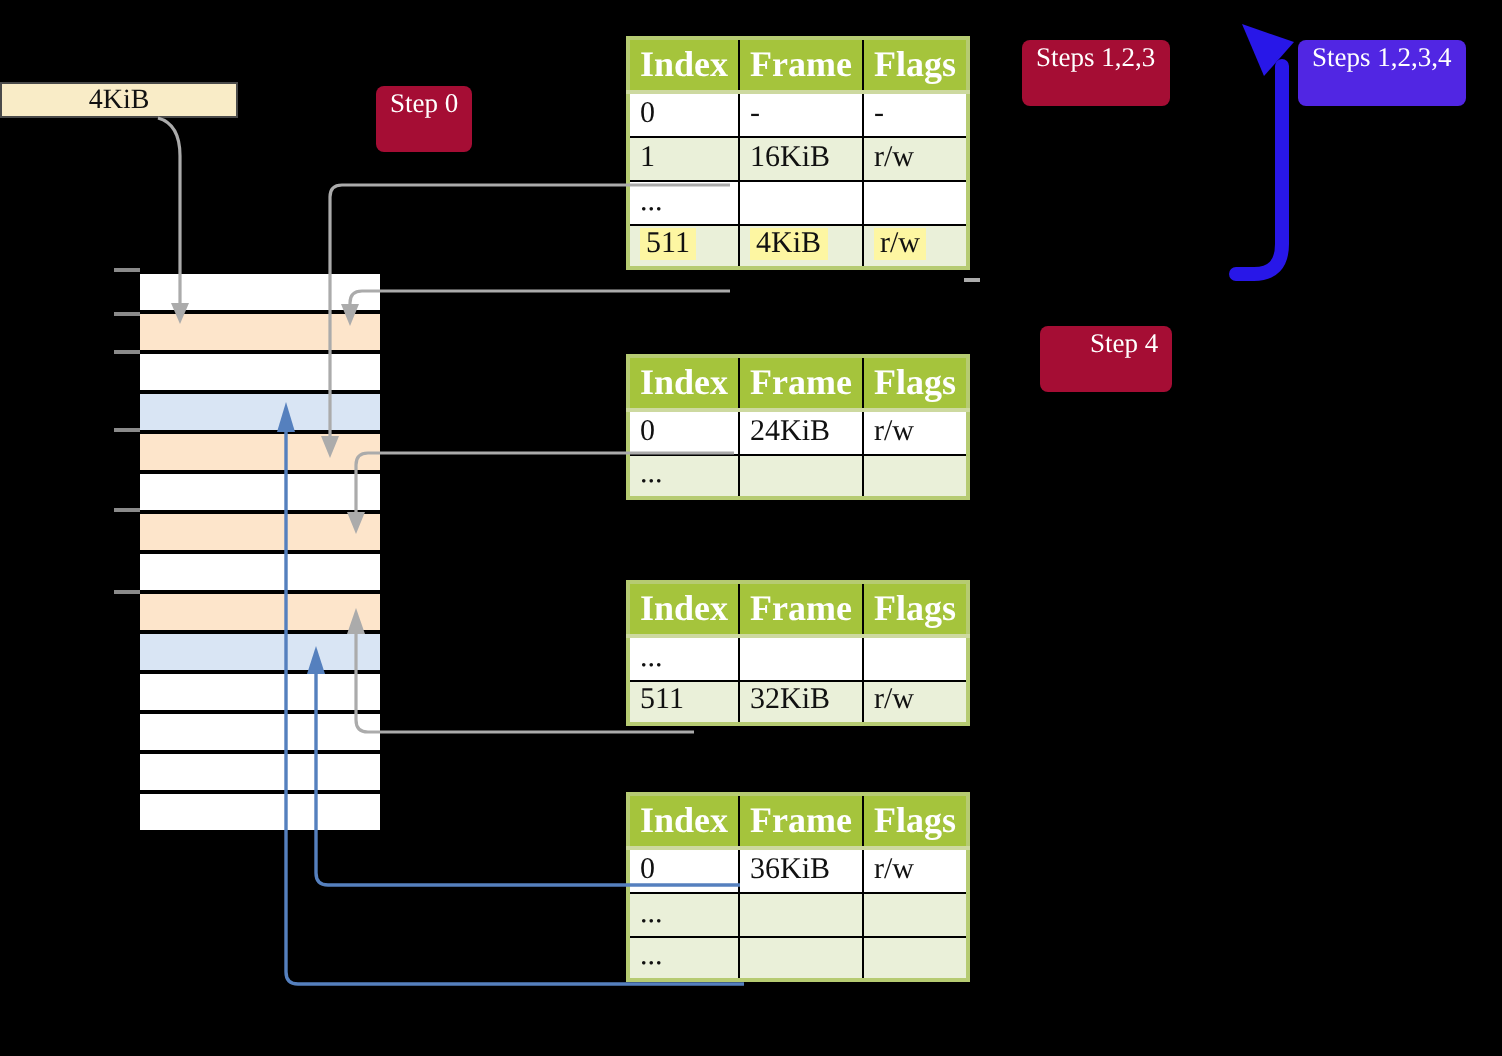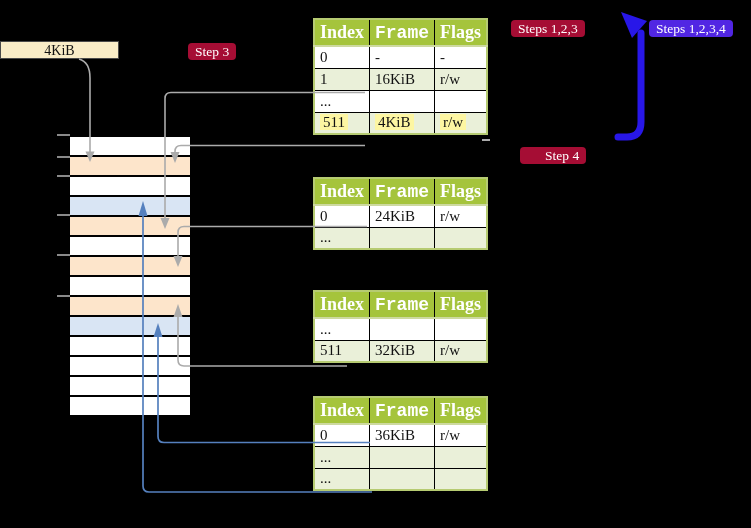--- a/index.html
+++ b/index.html
@@ -5,64 +5,64 @@
   html,body{margin:0;padding:0;background:#000;}
   #canvas{position:relative;width:751px;height:528px;background:#000;overflow:hidden;
           font-family:"Liberation Serif","DejaVu Serif",serif;}
 
   
   .sizebox{position:absolute;left:0;top:41px;width:119px;height:18px;line-height:18px;
            text-align:center;background:#f9ecc7;border:1px solid #4a4a4a;box-sizing:border-box;
            color:#111;font-size:14px;}
 
   
-  .badge{position:absolute;height:17px;line-height:17px;padding:0 7px;border-radius:4px;
+  .badge{position:absolute;height:33px;line-height:17px;padding:0 7px;border-radius:4px;
          color:#fff;font-size:13.5px;white-space:nowrap;}
   .badge.red{background:#a50d34;}
   .badge.blue{background:#5126e3;text-align:right;}
   #badge-step0{left:188px;top:43px;}
   #badge-steps123{left:511px;top:20px;}
   #badge-steps1234{left:649px;top:20px;}
-  #badge-step4{left:520px;top:147px;padding-left:25px;}
+  #badge-step4{left:520px;top:163px;padding-left:25px;}
 
   
   .memory{position:absolute;left:70px;top:135px;width:120px;height:280px;background:#000;}
   .mrow{height:20px;box-sizing:border-box;border-top:2px solid #000;}
   .mrow.white{background:#ffffff;}
   .mrow.orange{background:#fde5cb;}
   .mrow.blue{background:#d9e5f4;}
   .tick{position:absolute;left:57px;width:13px;height:2px;background:#8a8a8a;}
 
   
   table.ptable{position:absolute;left:313px;border-collapse:collapse;table-layout:fixed;
                border:2px solid #b6cb72;background:#fff;}
   table.ptable th{width:54px;background:#a5c43c;color:#fff;font-weight:bold;font-size:18px;
                   text-align:left;padding:2px 5px;height:22px;border-left:1px solid #000;
                   border-bottom:2px solid #cdd9a0;box-sizing:border-box;}
-  table.ptable th.c2{width:60px;font-family:Liberation Mono, monospace;}
+  table.ptable th.c2{width:60px;}
   table.ptable th.c3{width:36px;}
   table.ptable th:first-child{border-left:none;}
   table.ptable td{font-size:15px;color:#111;padding:1px 5px;height:22px;box-sizing:border-box;
                   border-left:1px solid #000;border-top:1px solid #000;background:#fff;}
   table.ptable td:first-child{border-left:none;}
   table.ptable tr.g td{background:#eaf0d9;}
   #table-1{top:18px;}  #table-2{top:177px;}  #table-3{top:290px;}  #table-4{top:396px;}
   .hlspan{background:#fdf6a2;padding:0 3px;}
 
   
   #overlay{position:absolute;left:0;top:0;width:751px;height:528px;pointer-events:none;}
 </style>
 </head>
 <body>
 
 <div id="canvas">
 
   <div class="sizebox">4KiB</div>
 
-  <div id="badge-step0" class="badge red">Step 3</div>
+  <div id="badge-step0" class="badge red">Step 0</div>
   <div id="badge-steps123" class="badge red">Steps 1,2,3</div>
   <div id="badge-steps1234" class="badge blue">Steps 1,2,3,4</div>
   <div id="badge-step4" class="badge red">Step 4</div>
 
   <div class="memory">
       <div class="mrow white"></div>
       <div class="mrow orange"></div>
       <div class="mrow white"></div>
       <div class="mrow blue"></div>
       <div class="mrow orange"></div>

